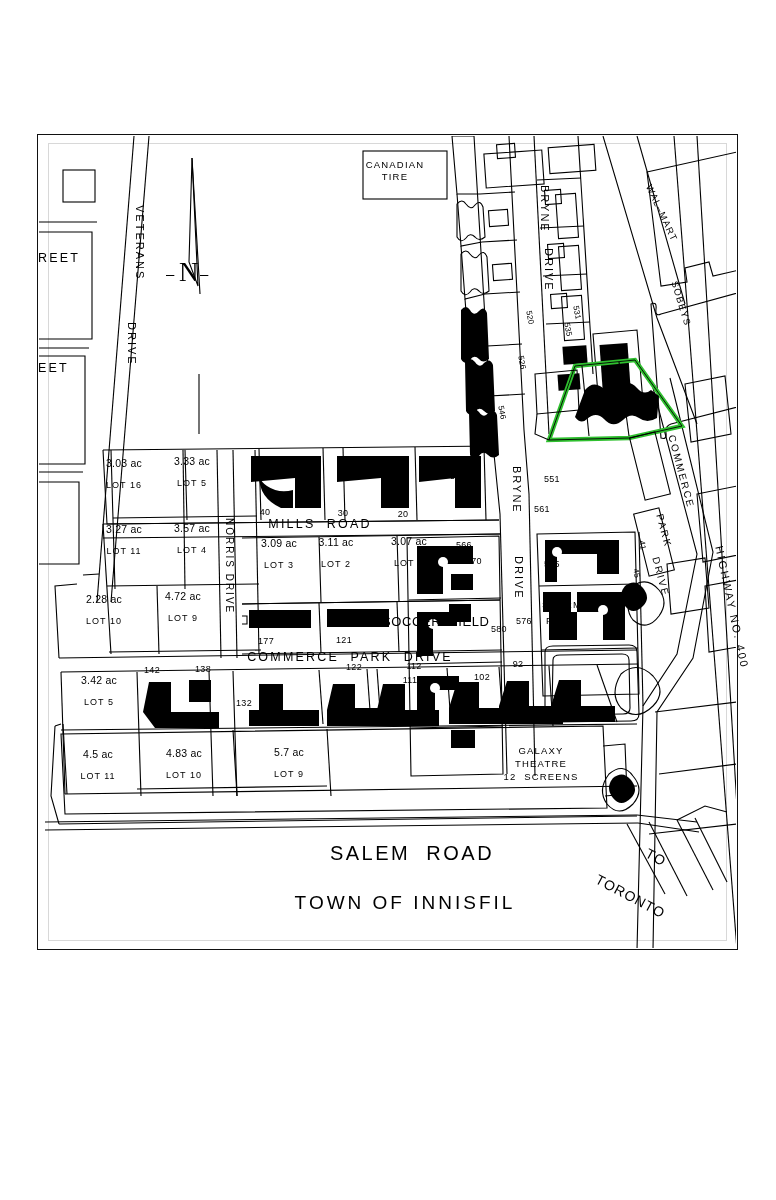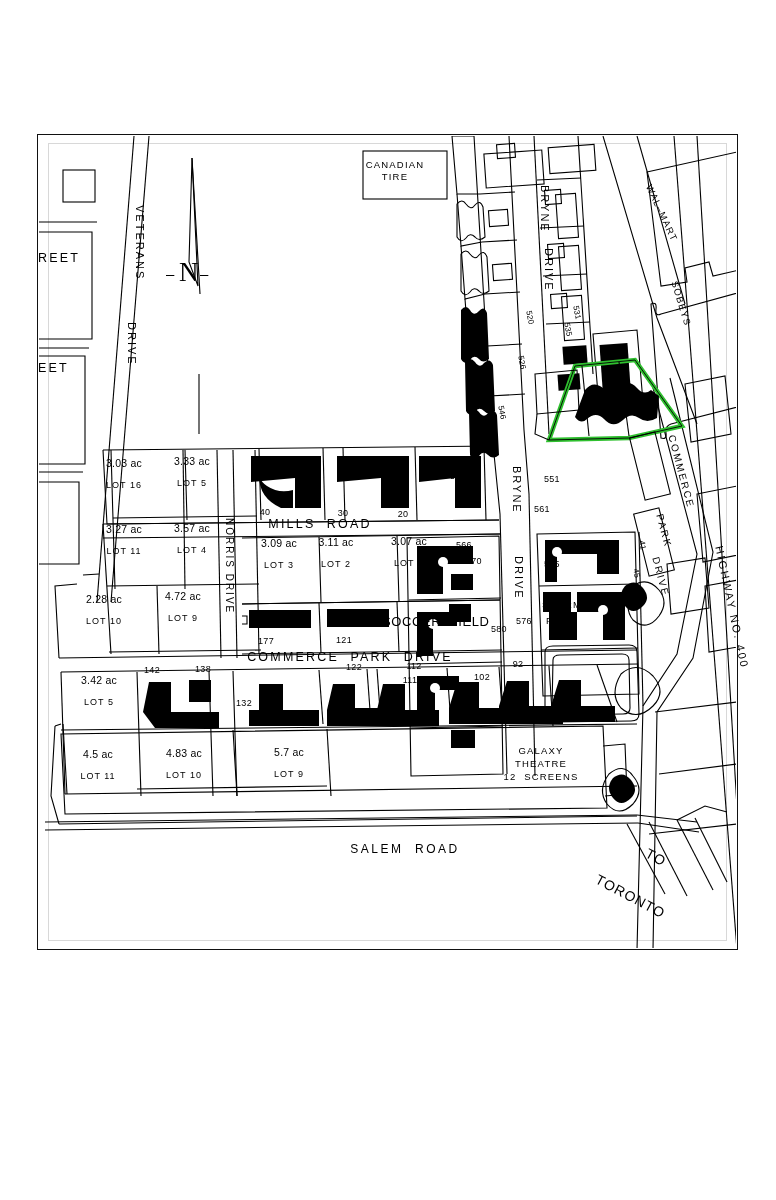--- a/index.html
+++ b/index.html
@@ -17,21 +17,21 @@
 
   .lbl{position:absolute;color:#000;white-space:pre;line-height:1;pointer-events:none;}
   .ac{font-size:10.5px;letter-spacing:.2px;}
   .lot{font-size:9px;letter-spacing:1px;}
   .bnum{font-size:9px;letter-spacing:.3px;}
   .road{font-size:12.5px;letter-spacing:2.2px;}
   .roadv{font-size:11px;letter-spacing:2px;}
   .store{font-size:9.5px;letter-spacing:1.2px;text-align:center;}
   .tiny{font-size:8px;letter-spacing:.2px;}
   .big{font-size:19px;letter-spacing:3px;}
-  .med{font-size:12px;letter-spacing:2.5px;}
+  .med{font-size:20px;letter-spacing:2.5px;margin-left:7px;}
   .ctr{text-align:center;transform:translateX(-50%);}
   .north-n{font-size:27px;font-family:"Liberation Serif",serif;}
 </style>
 </head>
 <body>
 
 <div id="page">
 
   <div id="outer-frame"></div>
   <div id="inner-frame"></div>
@@ -455,14 +455,15 @@
 
   <div class="lbl store ctr" style="left:541px;top:746px;">GALAXY</div>
   <div class="lbl store ctr" style="left:541px;top:759px;">THEATRE</div>
   <div class="lbl store ctr" style="left:541px;top:772px;">12  SCREENS</div>
 
   <div class="lbl med ctr" style="left:405px;top:843px;">SALEM  ROAD</div>
 
   <div class="lbl" style="left:650px;top:846px;font-size:14px;letter-spacing:1px;transform:rotate(28deg);transform-origin:left top;">TO</div>
   <div class="lbl" style="left:600px;top:872px;font-size:14px;letter-spacing:1px;transform:rotate(28deg);transform-origin:left top;">TORONTO</div>
 
+  <div class="lbl big ctr" style="left:405px;top:893px;">TOWN OF INNISFIL</div>
 
 </div>
 
 </body></html>

